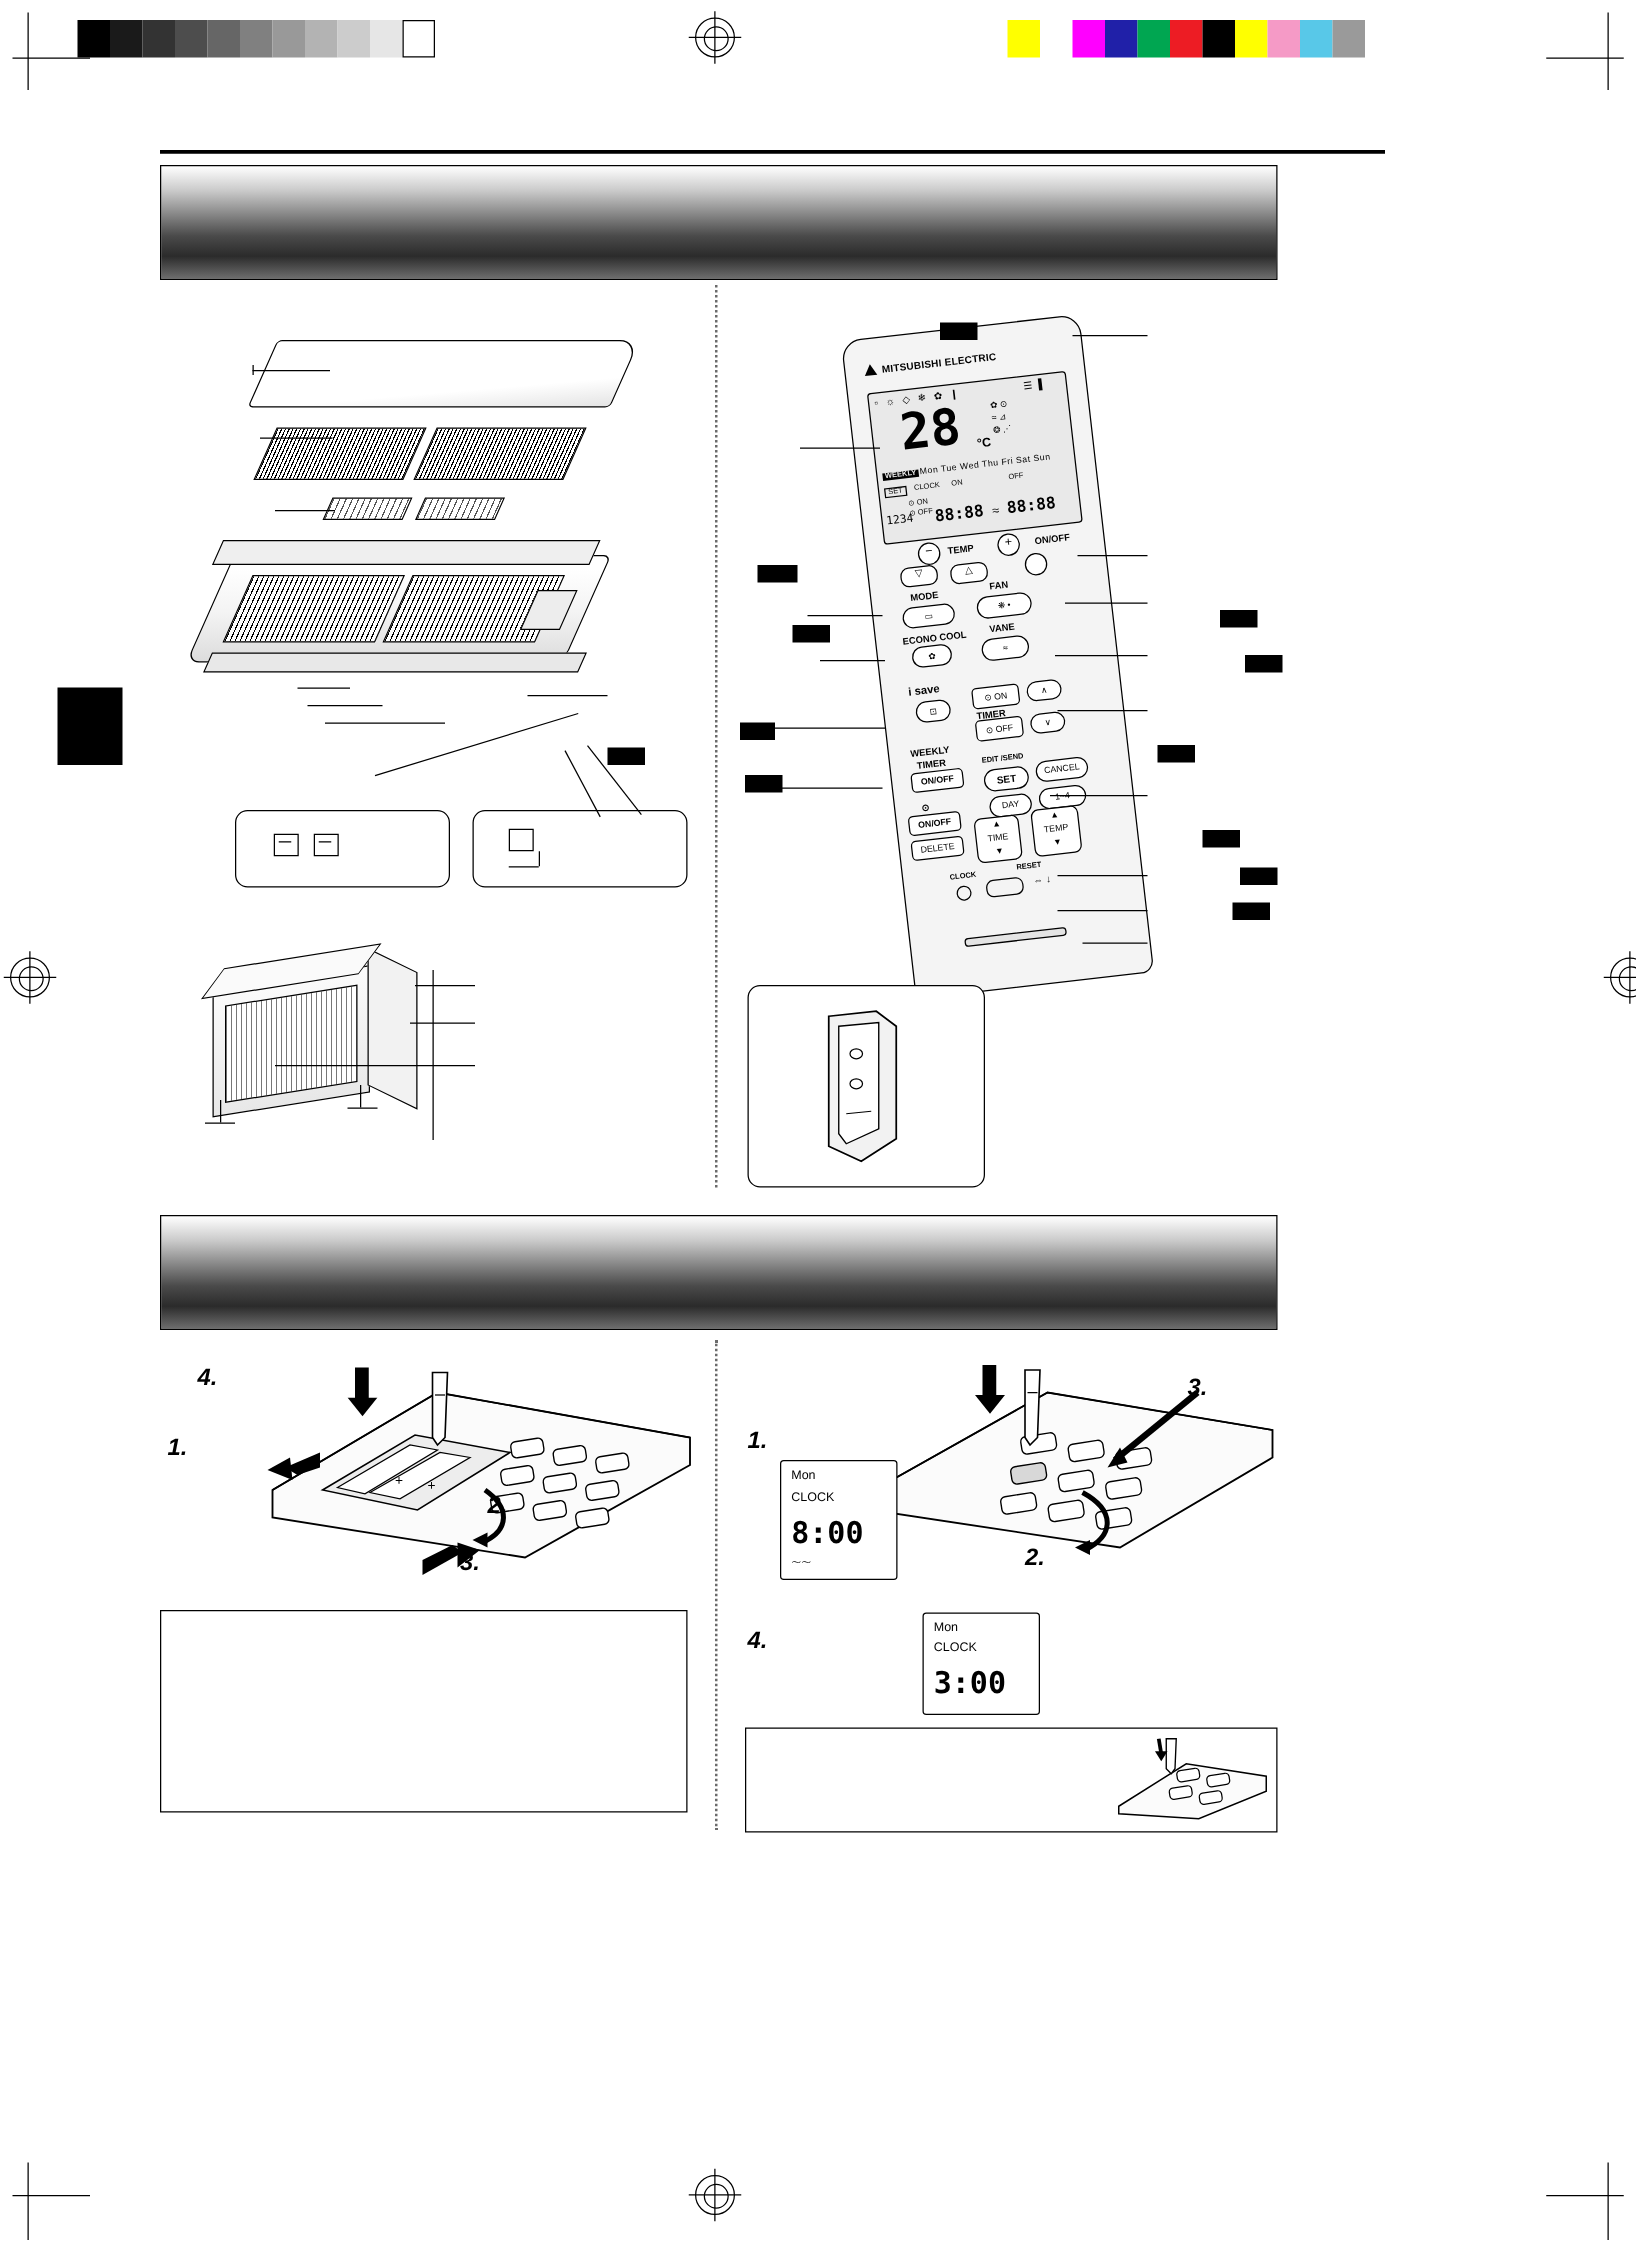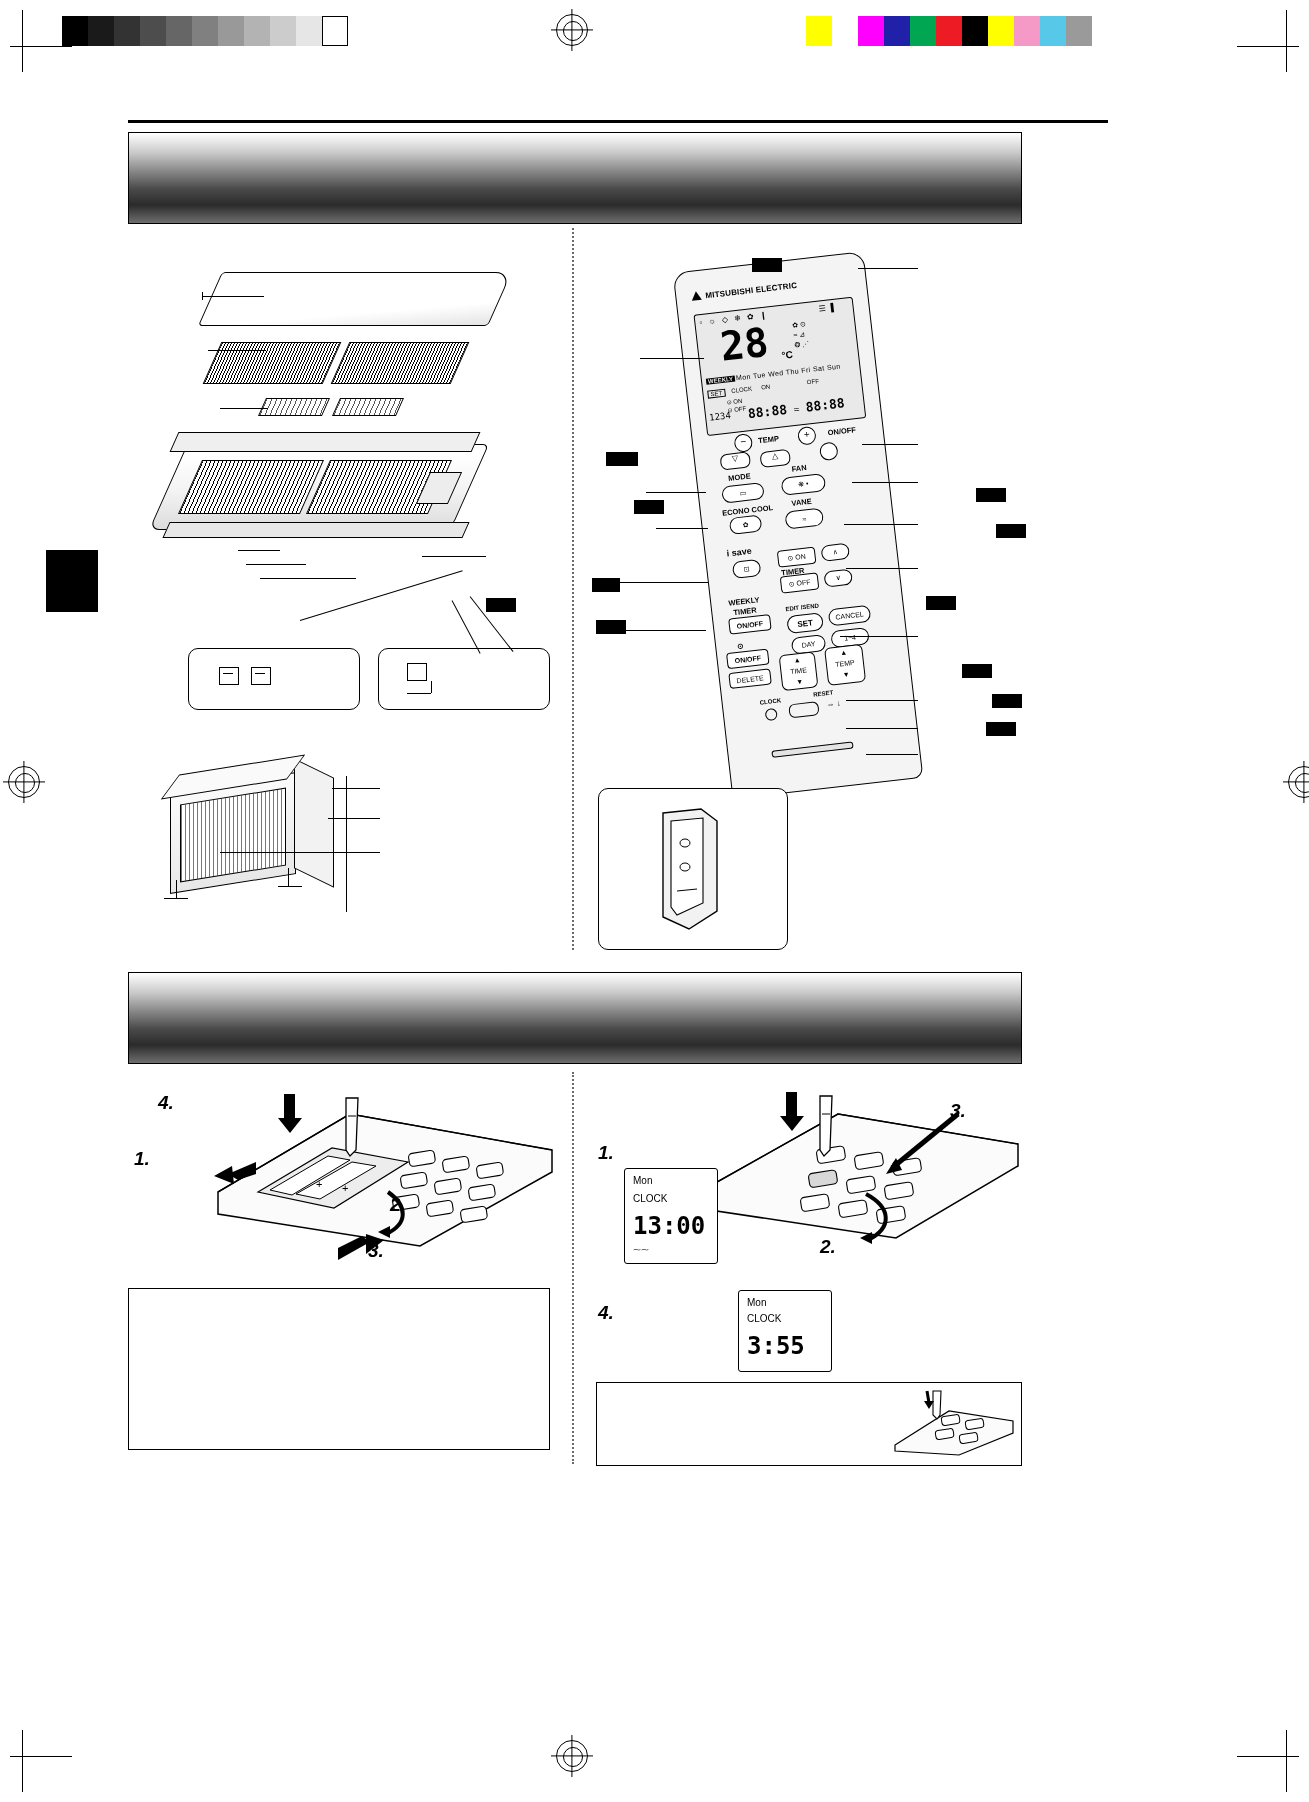--- a/index.html
+++ b/index.html
@@ -405,30 +405,30 @@
       <polygon points="2,0 26,0 14,15" fill="#000"></polygon>
     </svg>
 
   <div class="num" style="left:10px;top:62px;">1.</div>
   <div class="num" style="left:362px;top:20px;">3.</div>
   <div class="num" style="left:232px;top:156px;">2.</div>
 
   <div class="dispbox" style="left:36px;top:88px;width:92px;height:94px;">
     <div class="lbl" style="left:8px;top:6px;font-size:10px;">Mon</div>
     <div class="lbl" style="left:8px;top:24px;font-size:10px;">CLOCK</div>
-    <div class="lbl seg" style="left:8px;top:44px;font-size:24px;font-weight:bold;">13:00</div>
+    <div class="lbl seg" style="left:8px;top:44px;font-size:24px;font-weight:bold;">8:00</div>
     <div class="lbl" style="left:8px;top:76px;font-size:8px;">⁓⁓</div>
   </div>
 </div>
 
 <div class="num" style="position:absolute;left:598px;top:1302px;">4.</div>
 <div class="dispbox" style="left:738px;top:1290px;width:92px;height:80px;">
   <div class="lbl" style="left:8px;top:6px;font-size:10px;">Mon</div>
   <div class="lbl" style="left:8px;top:22px;font-size:10px;">CLOCK</div>
-  <div class="lbl seg" style="left:8px;top:42px;font-size:24px;font-weight:bold;">3:55</div>
+  <div class="lbl seg" style="left:8px;top:42px;font-size:24px;font-weight:bold;">3:00</div>
 </div>
 
 <div class="noteboxl" style="left:596px;top:1382px;width:424px;height:82px;">
   <div class="lbl" style="left:14px;top:14px;"></div>
   <div class="lbl" style="left:14px;top:36px;"></div>
   <svg style="position:absolute;left:292px;top:6px;width:130px;height:70px;" viewBox="0 0 130 70">
     <path d="M6 56 L60 22 L124 32 L124 44 L70 66 L6 62 Z" fill="#fbfbfb" stroke="#000" stroke-width="1.2"></path>
     <g stroke="#000" stroke-width="1" fill="#fff">
       <rect x="52" y="28" width="18" height="9" rx="3" transform="rotate(-9 52 28)"></rect>
       <rect x="76" y="32" width="18" height="9" rx="3" transform="rotate(-9 76 32)"></rect>

